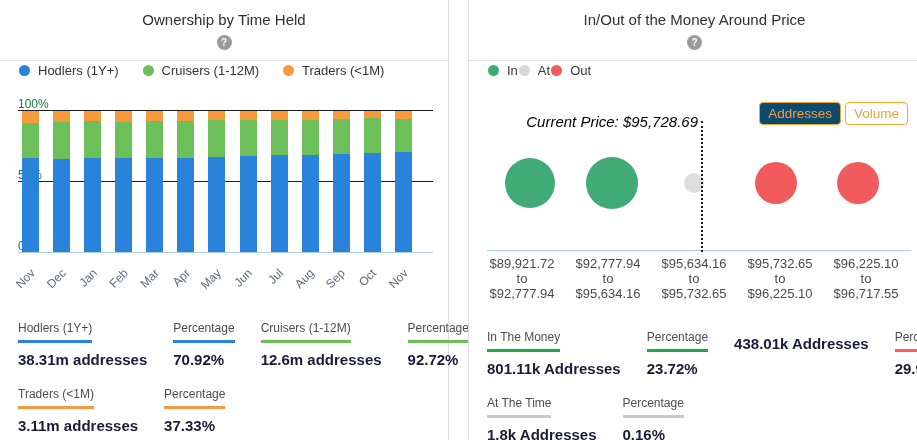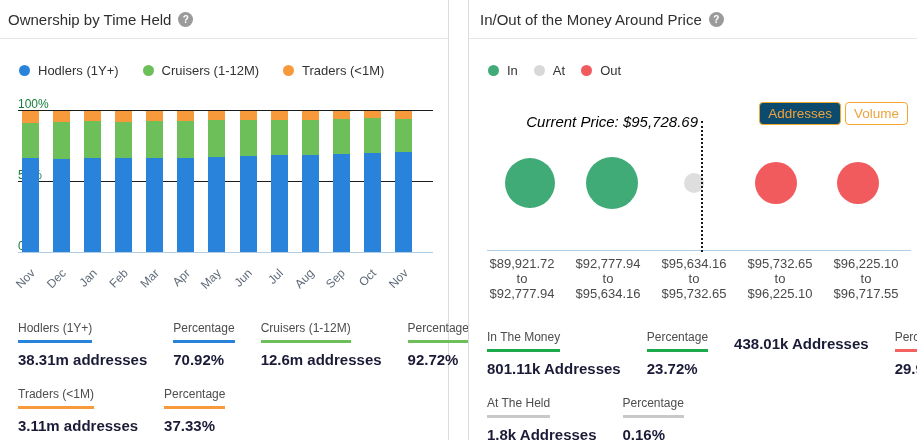--- a/index.html
+++ b/index.html
@@ -3,28 +3,28 @@
 <meta charset="utf-8">
 <style>
   html,body{margin:0;padding:0;background:#fff;}
   body{width:917px;height:440px;font-family:"Liberation Sans",sans-serif;overflow:hidden;}
   .page{display:flex;width:917px;height:440px;}
   .panel{position:relative;height:440px;background:#fff;}
   .panel-left{width:449px;border-right:1px solid #dcdcdc;box-sizing:border-box;}
   .gutter{width:19px;}
   .panel-right{width:449px;border-left:1px solid #dcdcdc;box-sizing:border-box;}
 
-  .panel-head{display:flex;align-items:center;gap:7px;padding:11px 8px 10px 8px;border-bottom:1px solid #e6e6e6;}
+  .panel-head{display:flex;align-items:center;gap:7px;padding:11px 8px 10px 8px;border-bottom:1px solid #e6e6e6;flex-direction:column;}
   .panel-right .panel-head{padding-left:11px;}
   .panel-title{font-size:15px;color:#2f2f2f;font-weight:400;}
   .help-icon{width:15px;height:15px;border-radius:50%;background:#9a9a9a;color:#fff;font-size:10px;font-weight:bold;display:flex;align-items:center;justify-content:center;flex:0 0 15px;}
 
   .legend{position:absolute;display:flex;align-items:center;}
   #left-legend{top:63px;left:19px;gap:24px;}
-  #right-legend{top:63px;left:19px;gap:16px;justify-content:space-between;}
+  #right-legend{top:63px;left:19px;gap:1px;justify-content:space-between;}
   .legend-item{display:flex;align-items:center;gap:8px;font-size:13px;color:#333;}
   .legend-dot{width:11px;height:11px;border-radius:50%;}
 
   
   .gridline{position:absolute;left:18px;width:415px;height:1px;background:#1c1c1c;z-index:1;}
   .axisline{position:absolute;left:18px;width:415px;height:1px;background:#aecde9;z-index:1;}
   .ytick{position:absolute;left:18px;font-size:12px;color:#15803d;z-index:0;}
   #bars{position:absolute;left:22px;top:111px;width:390px;height:141px;display:flex;justify-content:space-between;z-index:2;}
   .bar{width:17px;height:141px;display:flex;flex-direction:column;justify-content:flex-end;}
   .seg{width:100%;}
@@ -254,19 +254,19 @@
         </div>
       </div>
     <div class="stats" id="right-stats">
         <div class="stats-row">
           <div class="stat"><div class="stat-label" style="border-bottom-color: rgb(28, 169, 76);">In The Money</div><div class="stat-value">801.11k Addresses</div></div>
           <div class="stat"><div class="stat-label" style="border-bottom-color: rgb(28, 169, 76);">Percentage</div><div class="stat-value">23.72%</div></div>
           <div class="stat"><div class="stat-value">438.01k Addresses</div></div>
           <div class="stat"><div class="stat-label" style="border-bottom-color: rgb(244, 98, 95);">Percentage</div><div class="stat-value">29.94%</div></div>
         </div>
         <div class="stats-row">
-          <div class="stat"><div class="stat-label" style="border-bottom-color: rgb(201, 201, 201);">At The Held</div><div class="stat-value">1.8k Addresses</div></div>
+          <div class="stat"><div class="stat-label" style="border-bottom-color: rgb(201, 201, 201);">At The Time</div><div class="stat-value">1.8k Addresses</div></div>
           <div class="stat"><div class="stat-label" style="border-bottom-color: rgb(201, 201, 201);">Percentage</div><div class="stat-value">0.16%</div></div>
         </div>
       </div>
   </section>
 
 </div>
 
 </body></html>

